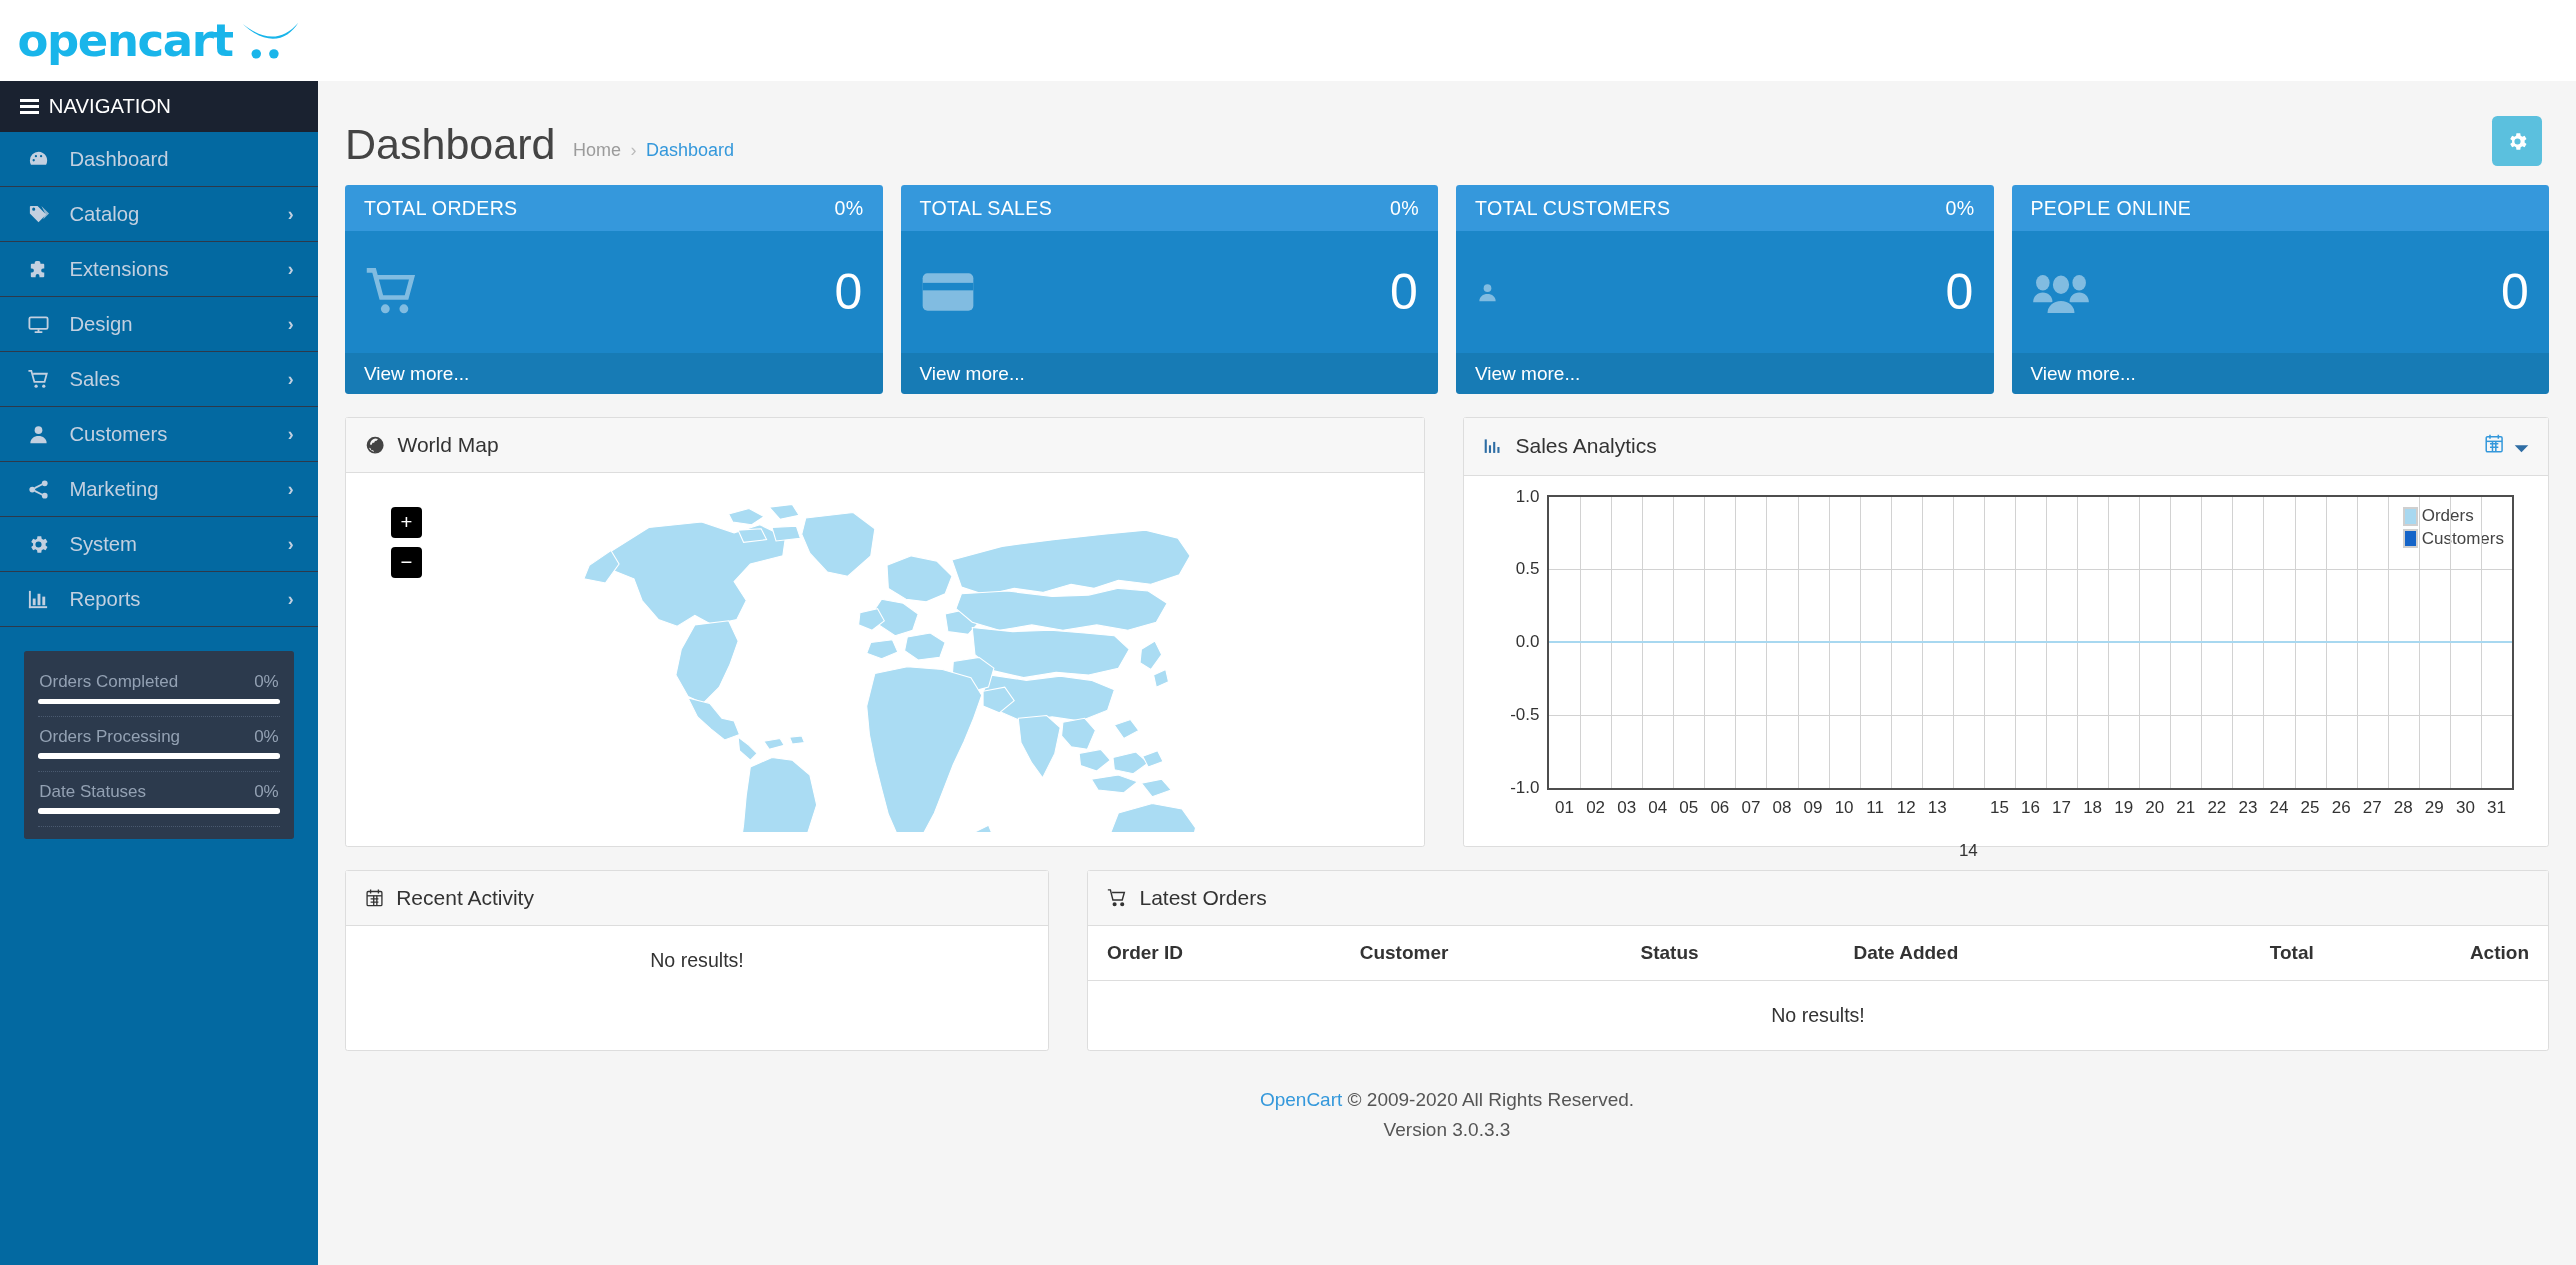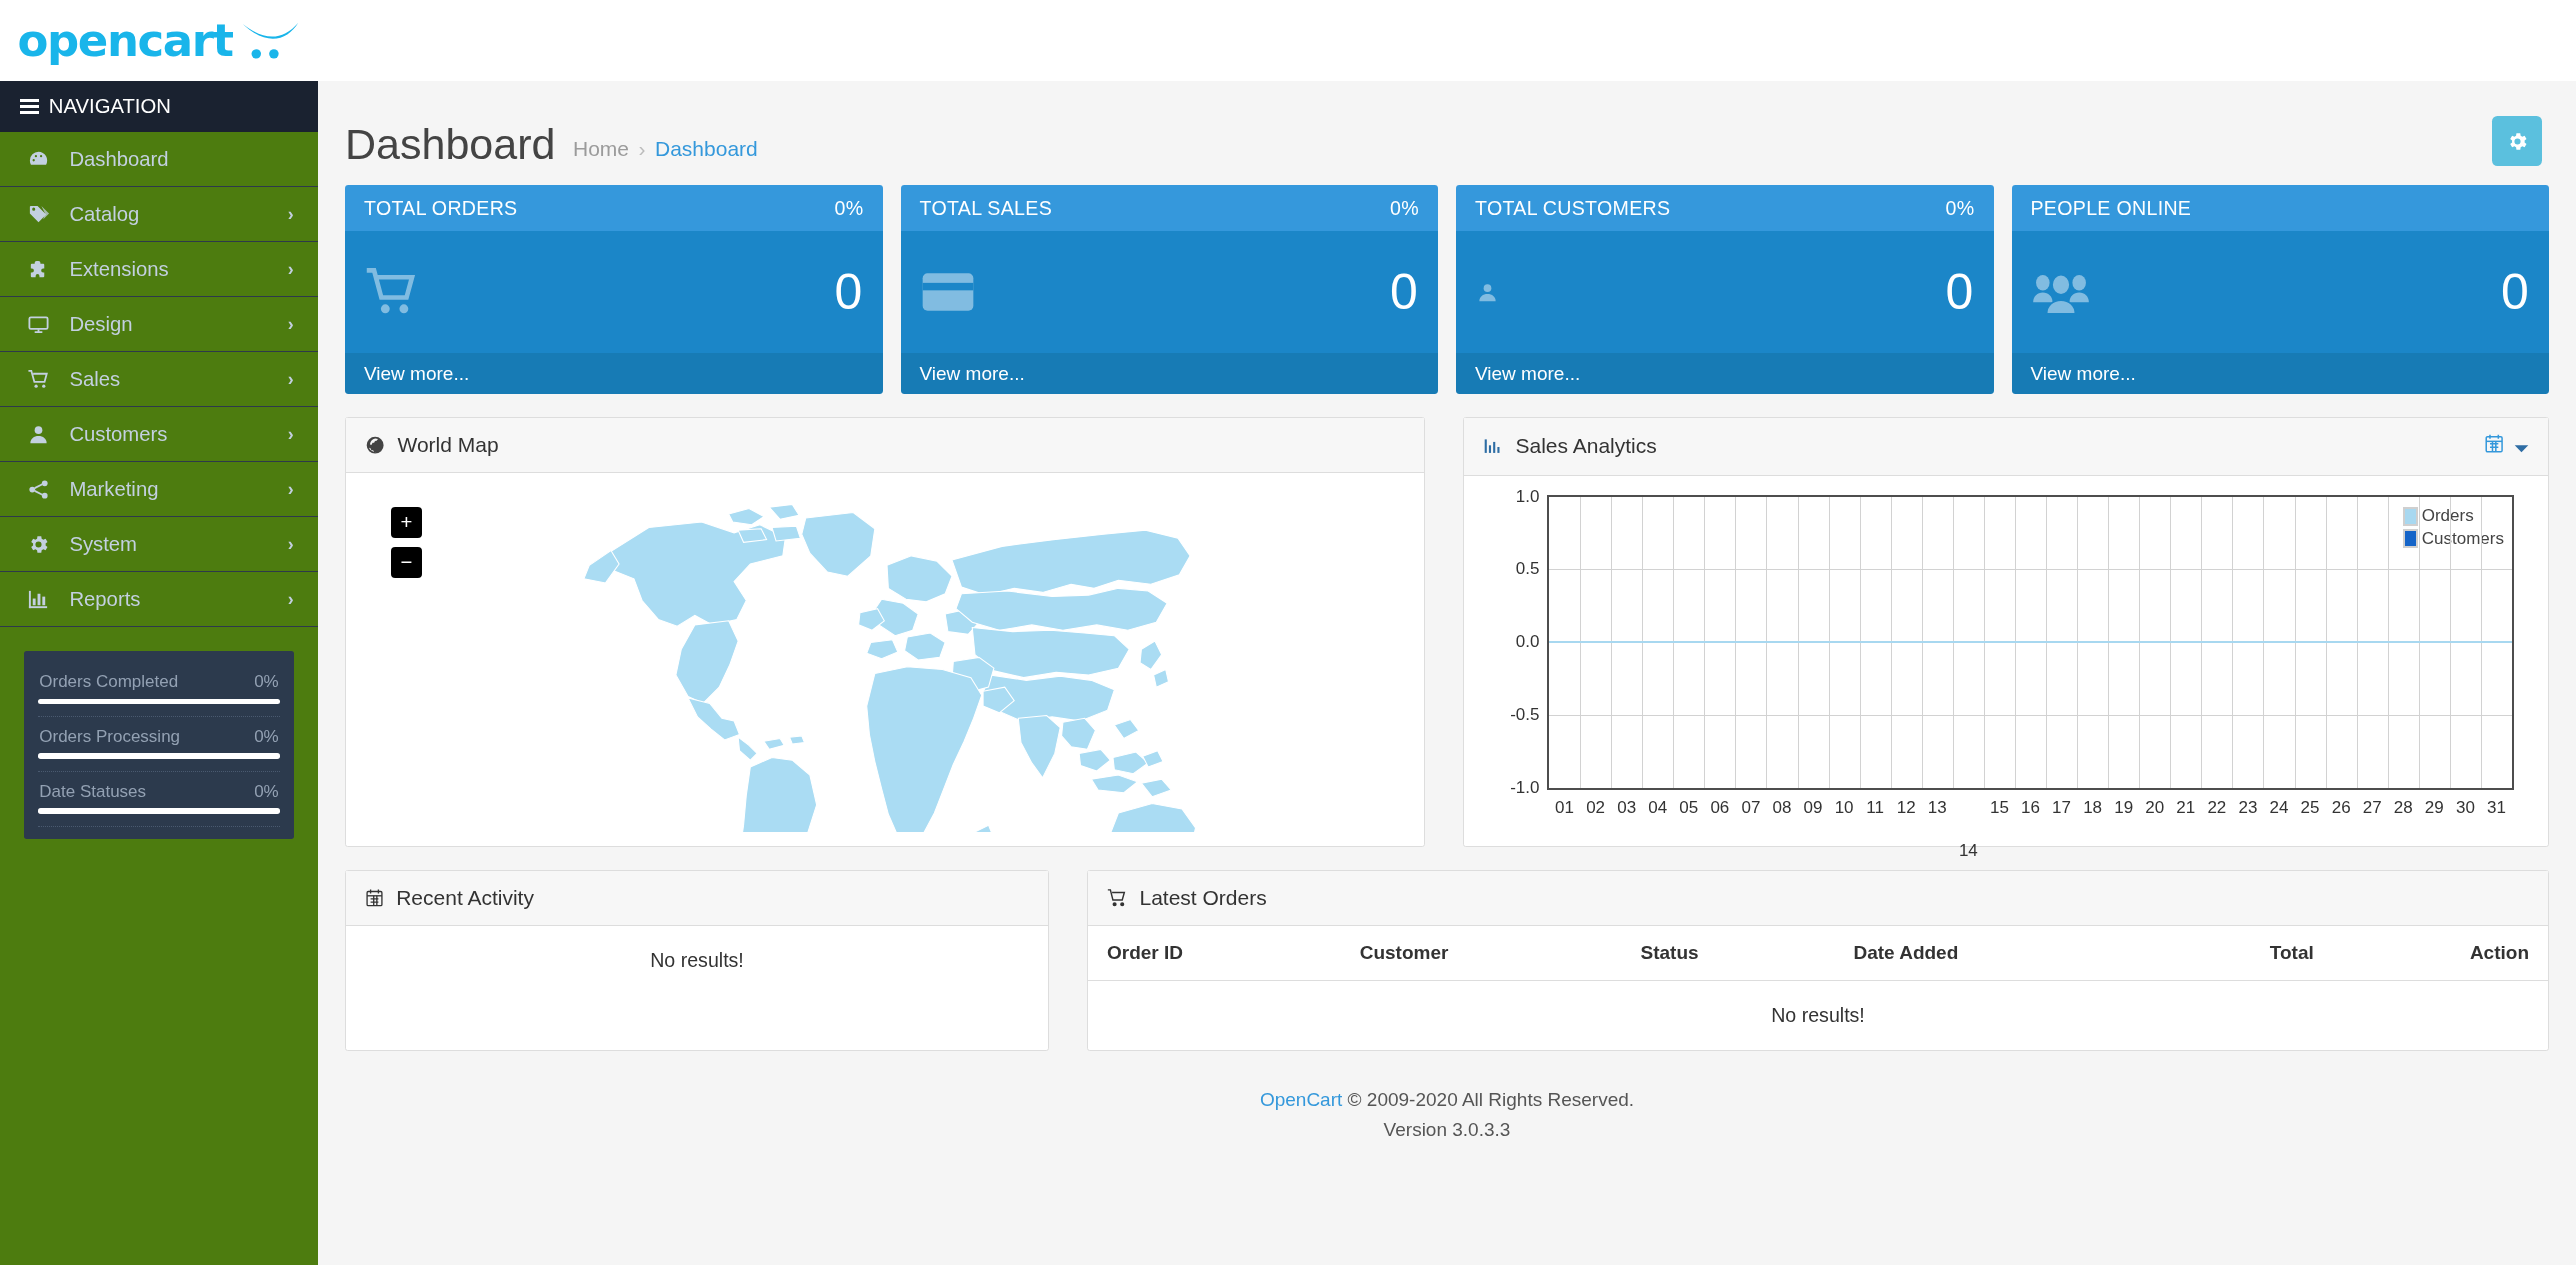--- a/index.html
+++ b/index.html
@@ -45,21 +45,21 @@
   #avatar .face { position:absolute; left:18.3px; top:13.5px; width:18.3px; height:27px; background:#fde8cd; border-radius:8.1px 8.1px 9.5px 9.5px; }
   #avatar .body { position:absolute; left:9.5px; top:39px; width:36px; height:20.3px; background:#5ea9e0; border-radius:15px 15px 0 0; }
   .caret-down {
     width: 0; height: 0; border-left: 7.4px solid transparent;
     border-right: 7.4px solid transparent; border-top: 8.8px solid #555;
   }
 
   
   #sidebar {
     position: absolute; left: 0; top: 81px; width: 318px; height: 1185px;
-    background: #4d7c0f;
+    background: #0369a1;
   }
   #nav-header {
     height: 51px; background: #1a2230; display: flex; align-items: center;
     padding-left: 20.3px; gap: 9.5px; color: #fff; font-size: 20.3px;
   }
   .hamburger { display: inline-flex; flex-direction: column; gap: 3.4px; }
   .hamburger span { display: block; width: 19px; height: 2.7px; background: #fff; }
   .nav-item {
     height: 55px; display: flex; align-items: center; padding: 0 24.4px 0 26px;
     border-bottom: 0.7px solid #2d394b; color: #c3d0e0; font-size: 20.3px;
@@ -89,21 +89,21 @@
   #main {
     position: absolute; left: 318px; top: 81px; width: 2258px; height: 1185px;
     background: #f5f5f5; overflow: hidden;
   }
   #page-head {
     display: flex; align-items: flex-end; padding: 27px 34px 0 27px; height: 85px;
   }
   #page-title { font-size: 43px; color: #444; font-weight: 400; line-height: 1; }
   #breadcrumb {
     display: flex; align-items: baseline; gap: 9.5px; margin-left: 17.6px;
-    font-size: 21px; padding-bottom: 5.4px;
+    font-size: 18px; padding-bottom: 5.4px;
   }
   #breadcrumb .crumb { color: #9b9b9b; cursor: pointer; }
   #breadcrumb .crumb.active { color: #3498db; }
   #breadcrumb .sep { color: #bbb; }
   #gear-btn {
     margin-left: auto; width: 50px; height: 50px; background: #5bc0de;
     border-radius: 5.4px; display: flex; align-items: center; justify-content: center;
     cursor: pointer;
   }
 

